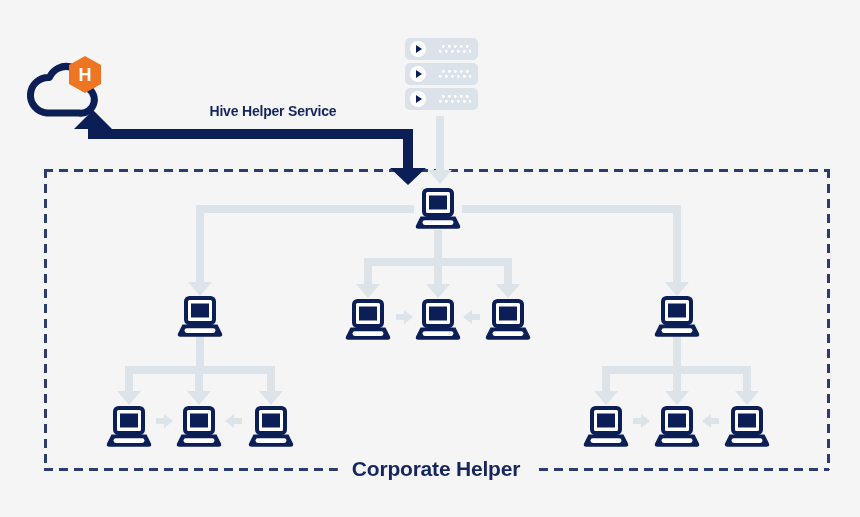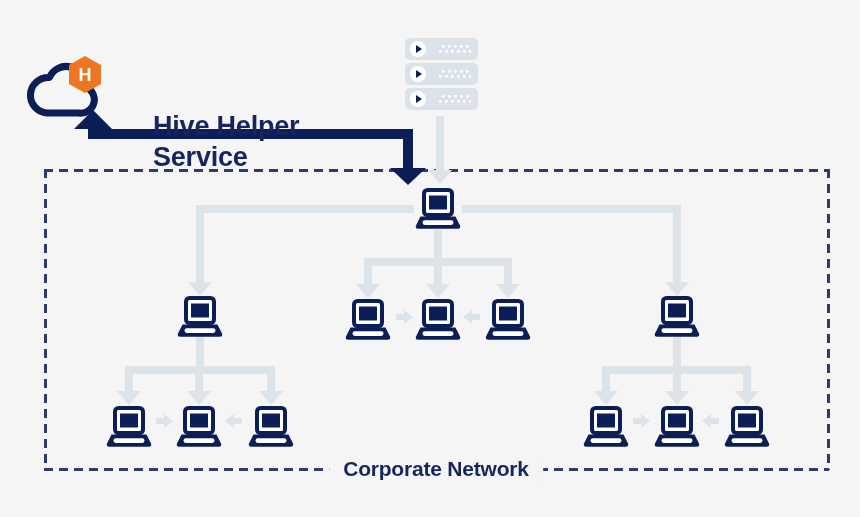--- a/index.html
+++ b/index.html
@@ -25,21 +25,21 @@
   
   .nbar{position:absolute;background:#0c1e56;z-index:5;}
   .nhead-up{position:absolute;width:0;height:0;z-index:5;
     border-left:19px solid transparent;border-right:19px solid transparent;
     border-bottom:19px solid #0c1e56;}
   .nhead-down{position:absolute;width:0;height:0;z-index:5;
     border-left:18px solid transparent;border-right:18px solid transparent;
     border-top:17px solid #0c1e56;}
   
   .lbl{position:absolute;color:#15265f;font-weight:bold;z-index:6;letter-spacing:-0.2px;}
-  #hive-label{left:153px;top:111px;width:240px;font-size:27px;text-align:left;}
+  #hive-label{left:153px;top:103px;width:240px;font-size:14px;text-align:center;}
   #corp-label{left:436px;top:457px;transform:translateX(-50%);font-size:21px;
     background:#f5f5f6;padding:0 14px;white-space:nowrap;}
   
   #server{position:absolute;left:405px;top:38px;z-index:3;}
   .srow{width:73px;height:22px;border-radius:5px;background:#dce2ea;margin-bottom:3px;
     display:flex;align-items:center;justify-content:space-between;padding:0 7px 0 5px;box-sizing:border-box;}
   .play{position:relative;width:16px;height:16px;border-radius:50%;background:#fff;flex:0 0 auto;}
   .play::after{content:"";position:absolute;left:6px;top:4px;width:0;height:0;
     border-left:6px solid #0c1e56;border-top:4px solid transparent;border-bottom:4px solid transparent;}
   .dots{width:32px;height:9px;
@@ -135,21 +135,21 @@
     <div class="nhead-down" style="left:390px;top:168px;"></div>
   </div>
 
   <svg id="cloud" width="86" height="76" viewBox="0 0 86 76">
     <path d="M 21 67 L 53 67 A 13.5 13.5 0 0 0 58 40.5 A 18 18 0 0 0 23.5 31.5 A 15.5 15.5 0 0 0 21 67 Z" fill="none" stroke="#0c1e56" stroke-width="7" stroke-linejoin="round"></path>
     <polygon points="59,10 75,19 75,38 59,47 43,38 43,19" fill="#ee7623"></polygon>
     <text x="59" y="35" text-anchor="middle" font-family="Liberation Sans, sans-serif" font-size="18" font-weight="bold" fill="#ffffff">H</text>
   </svg>
 
   <div id="hive-label" class="lbl">Hive Helper Service</div>
-  <div id="corp-label" class="lbl">Corporate Network</div>
+  <div id="corp-label" class="lbl">Corporate Helper</div>
 
   <div id="laptops-layer">
       <div class="laptop" style="left: 414px; top: 188px;">
     <svg width="48" height="42" viewBox="0 0 48 42">
       <rect x="10" y="2" width="28" height="25" rx="3.5" fill="#ffffff" stroke="#0c1e56" stroke-width="4"></rect>
       <rect x="15" y="7.5" width="18" height="14" fill="#0c1e56"></rect>
       <path d="M 6.5 28.5 L 41.5 28.5 L 46 37.5 Q 47 40.8 43.6 40.8 L 4.4 40.8 Q 1 40.8 2 37.5 Z" fill="#0c1e56"></path>
       <rect x="8.5" y="32.3" width="31" height="4.6" rx="2.3" fill="#ffffff"></rect>
     </svg>
   </div>

